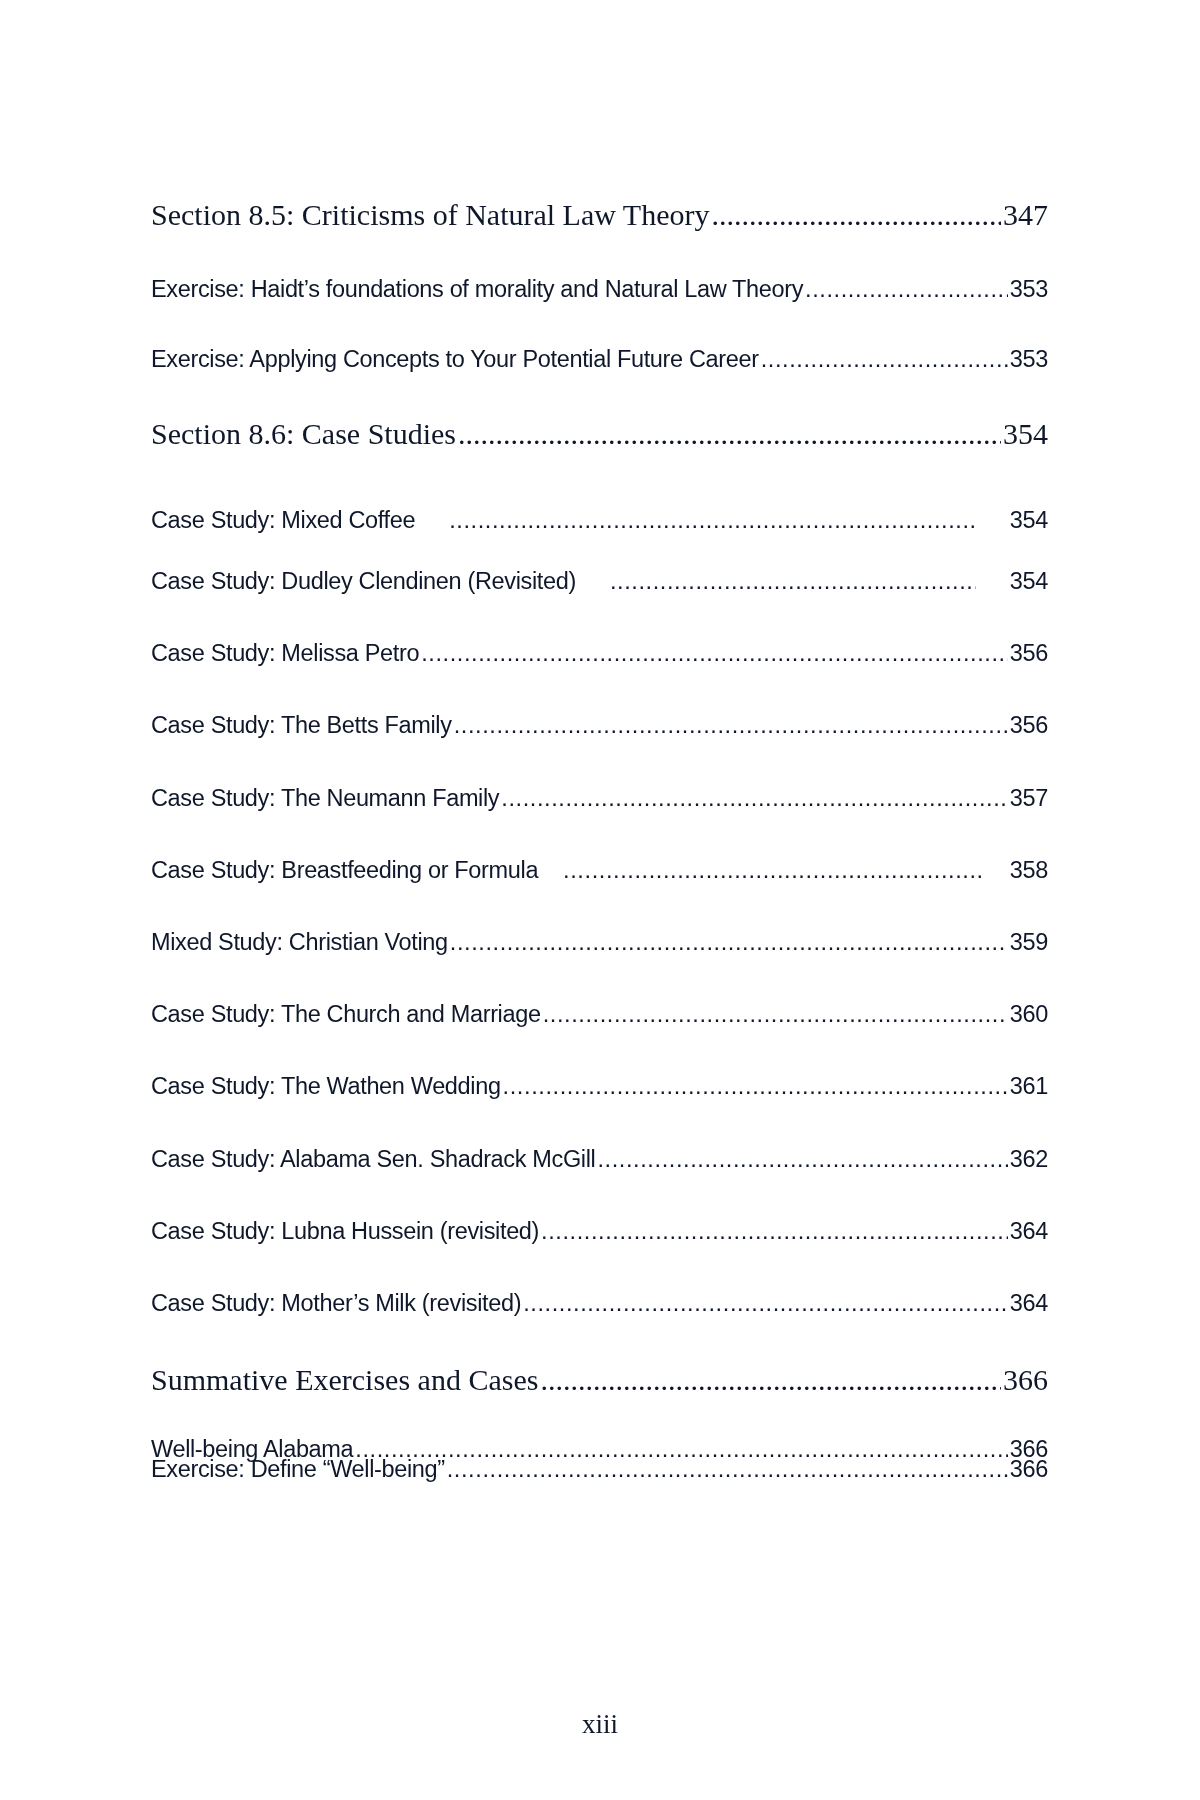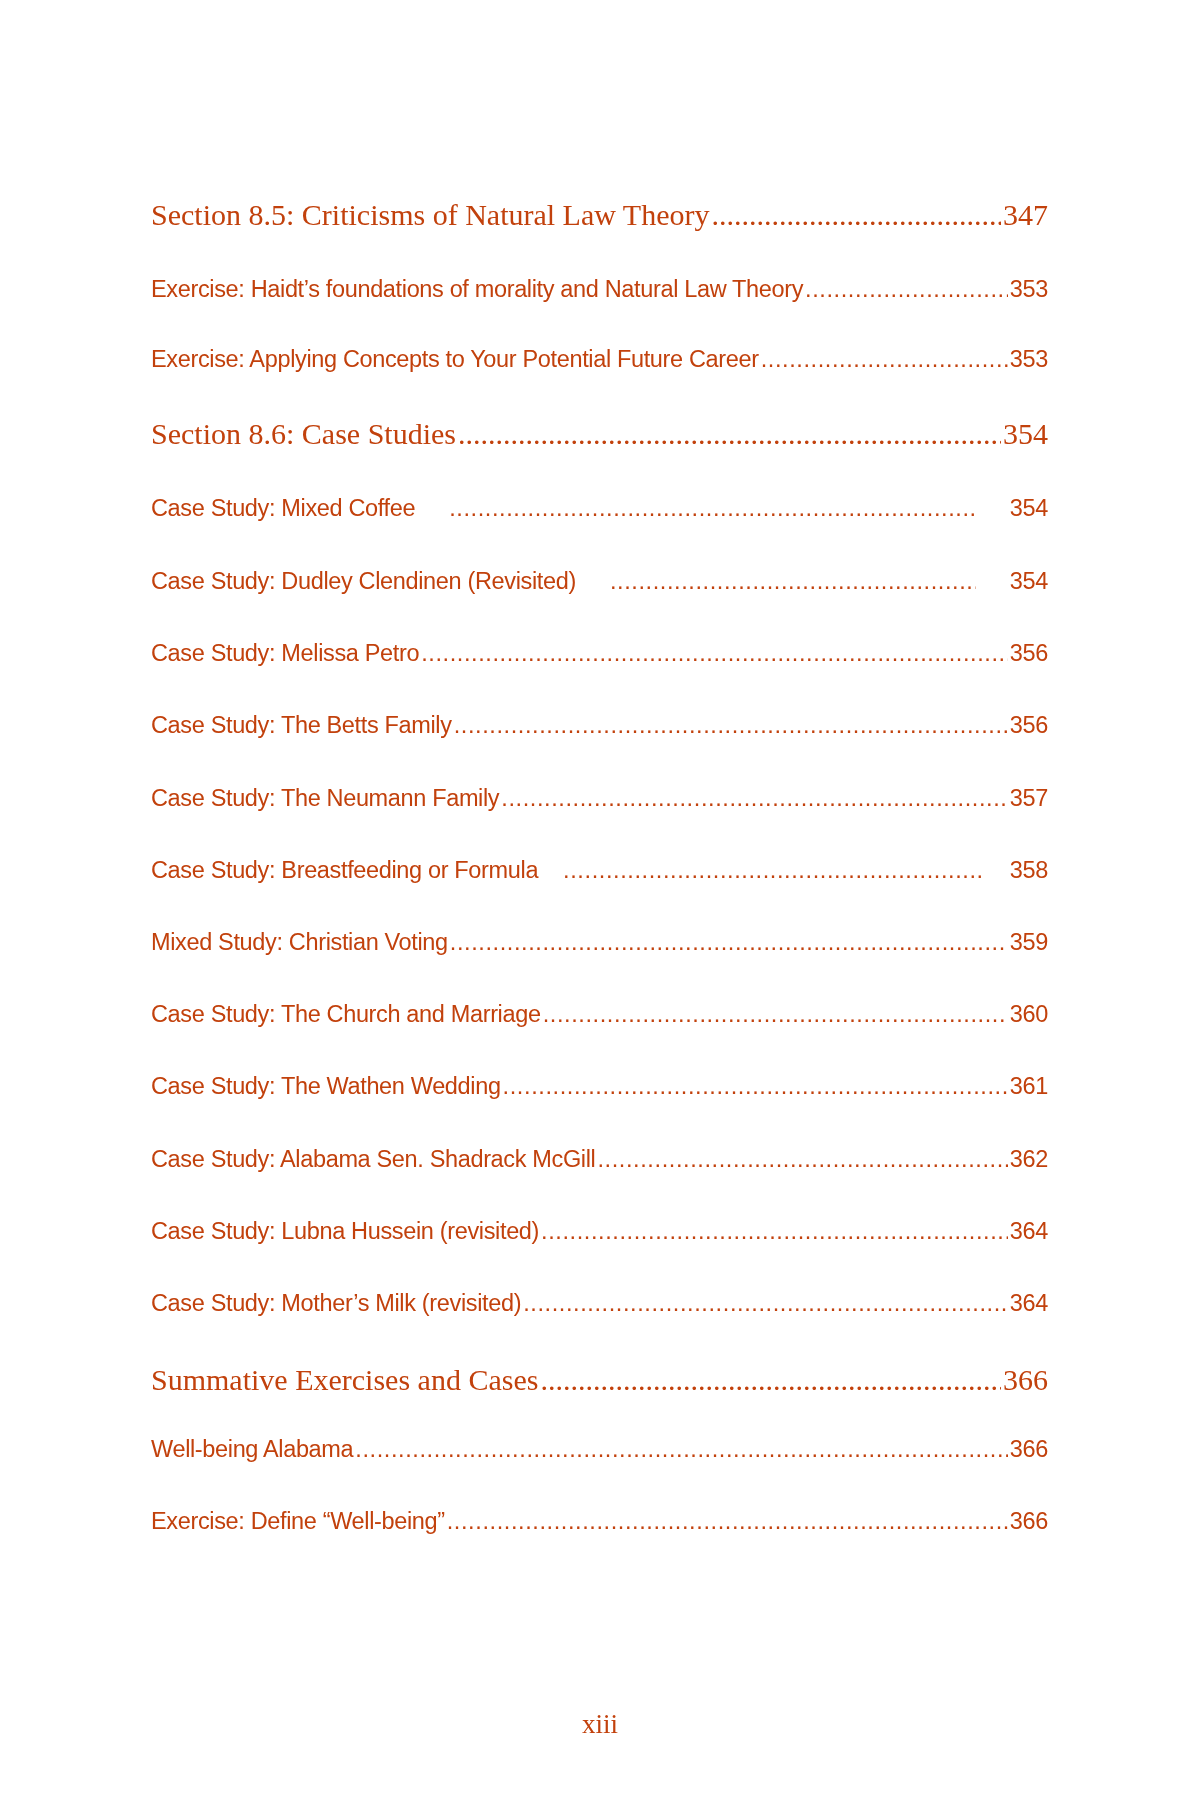--- a/index.html
+++ b/index.html
@@ -1,17 +1,17 @@
 <!DOCTYPE html>
 <html><head>
 <meta charset="utf-8">
 <style>
   html, body { margin: 0; padding: 0; background: #ffffff; }
   body { width: 1200px; height: 1800px; position: relative; overflow: hidden; }
-  .page { position: absolute; left: 0; top: 0; width: 1052px; height: 1800px; background: #ffffff; color: #c2410c; }
+  .page { position: absolute; left: 0; top: 0; width: 1052px; height: 1800px; background: #ffffff; color: #0f172a; }
   .toc { position: absolute; left: 151px; top: 0; width: 897px; }
   .row {
     position: absolute; left: 0; width: 897px;
     display: flex; align-items: baseline;
     white-space: nowrap; overflow: hidden;
   }
   .row .title { flex: 0 0 auto; }
   .row .leader {
     flex: 1 1 auto; overflow: hidden; white-space: nowrap;
     margin: 0 2px;
@@ -52,21 +52,21 @@
       <span class="leader"></span>
       <span class="pg">353</span>
     </div>
 
     <div class="row section" style="top:417px;">
       <span class="title">Section 8.6: Case Studies</span>
       <span class="leader"></span>
       <span class="pg">354</span>
     </div>
 
-    <div class="row entry" style="top:495px;gap:32px;">
+    <div class="row entry" style="top:507px;gap:32px;">
       <span class="title">Case Study: Mixed Coffee</span>
       <span class="leader"></span>
       <span class="pg">354</span>
     </div>
 
     <div class="row entry" style="top:568px;gap:32px;">
       <span class="title">Case Study: Dudley Clendinen (Revisited)</span>
       <span class="leader"></span>
       <span class="pg">354</span>
     </div>
@@ -136,21 +136,21 @@
       <span class="leader"></span>
       <span class="pg">366</span>
     </div>
 
     <div class="row entry" style="top:1436px;">
       <span class="title">Well-being Alabama</span>
       <span class="leader"></span>
       <span class="pg">366</span>
     </div>
 
-    <div class="row entry" style="top:1508px;">
+    <div class="row entry" style="top:1456px;">
       <span class="title">Exercise: Define “Well-being”</span>
       <span class="leader"></span>
       <span class="pg">366</span>
     </div>
 
   </div>
 
   <div class="folio">xiii</div>
 </div>
 

